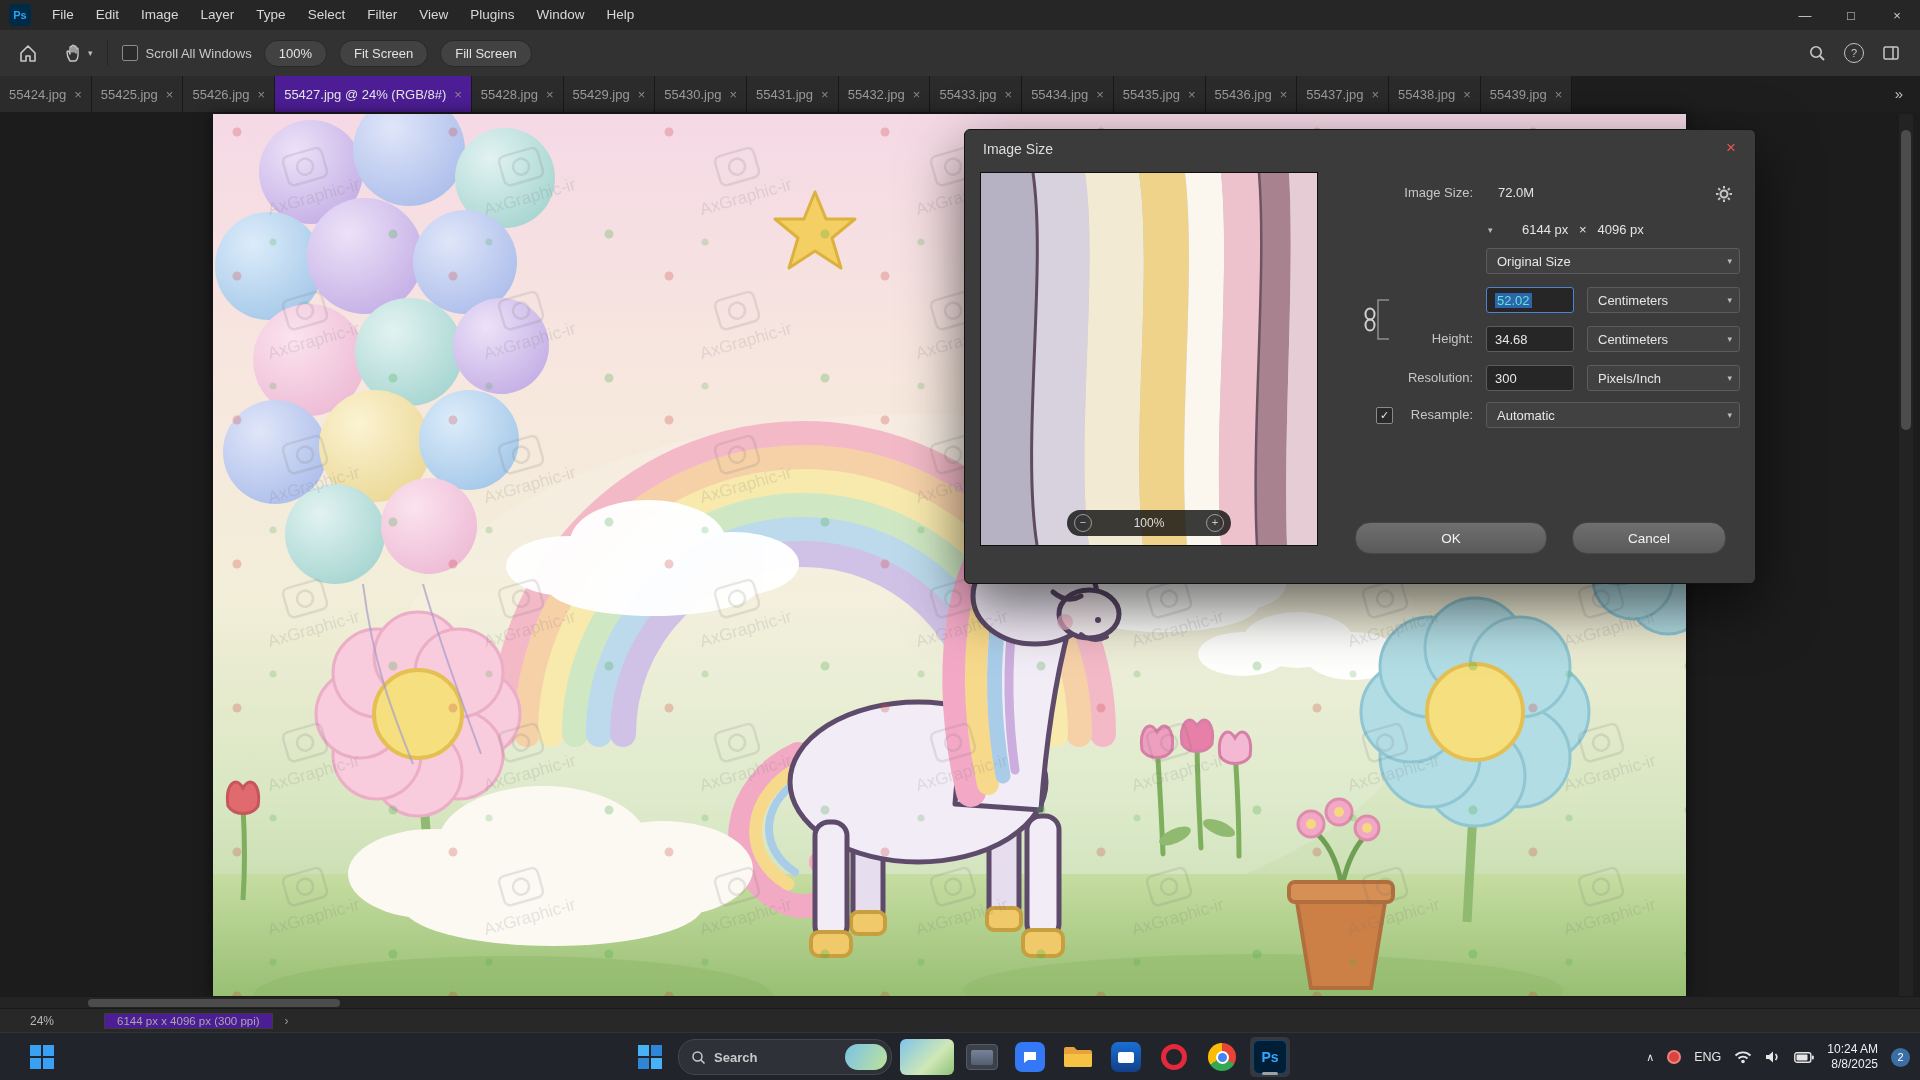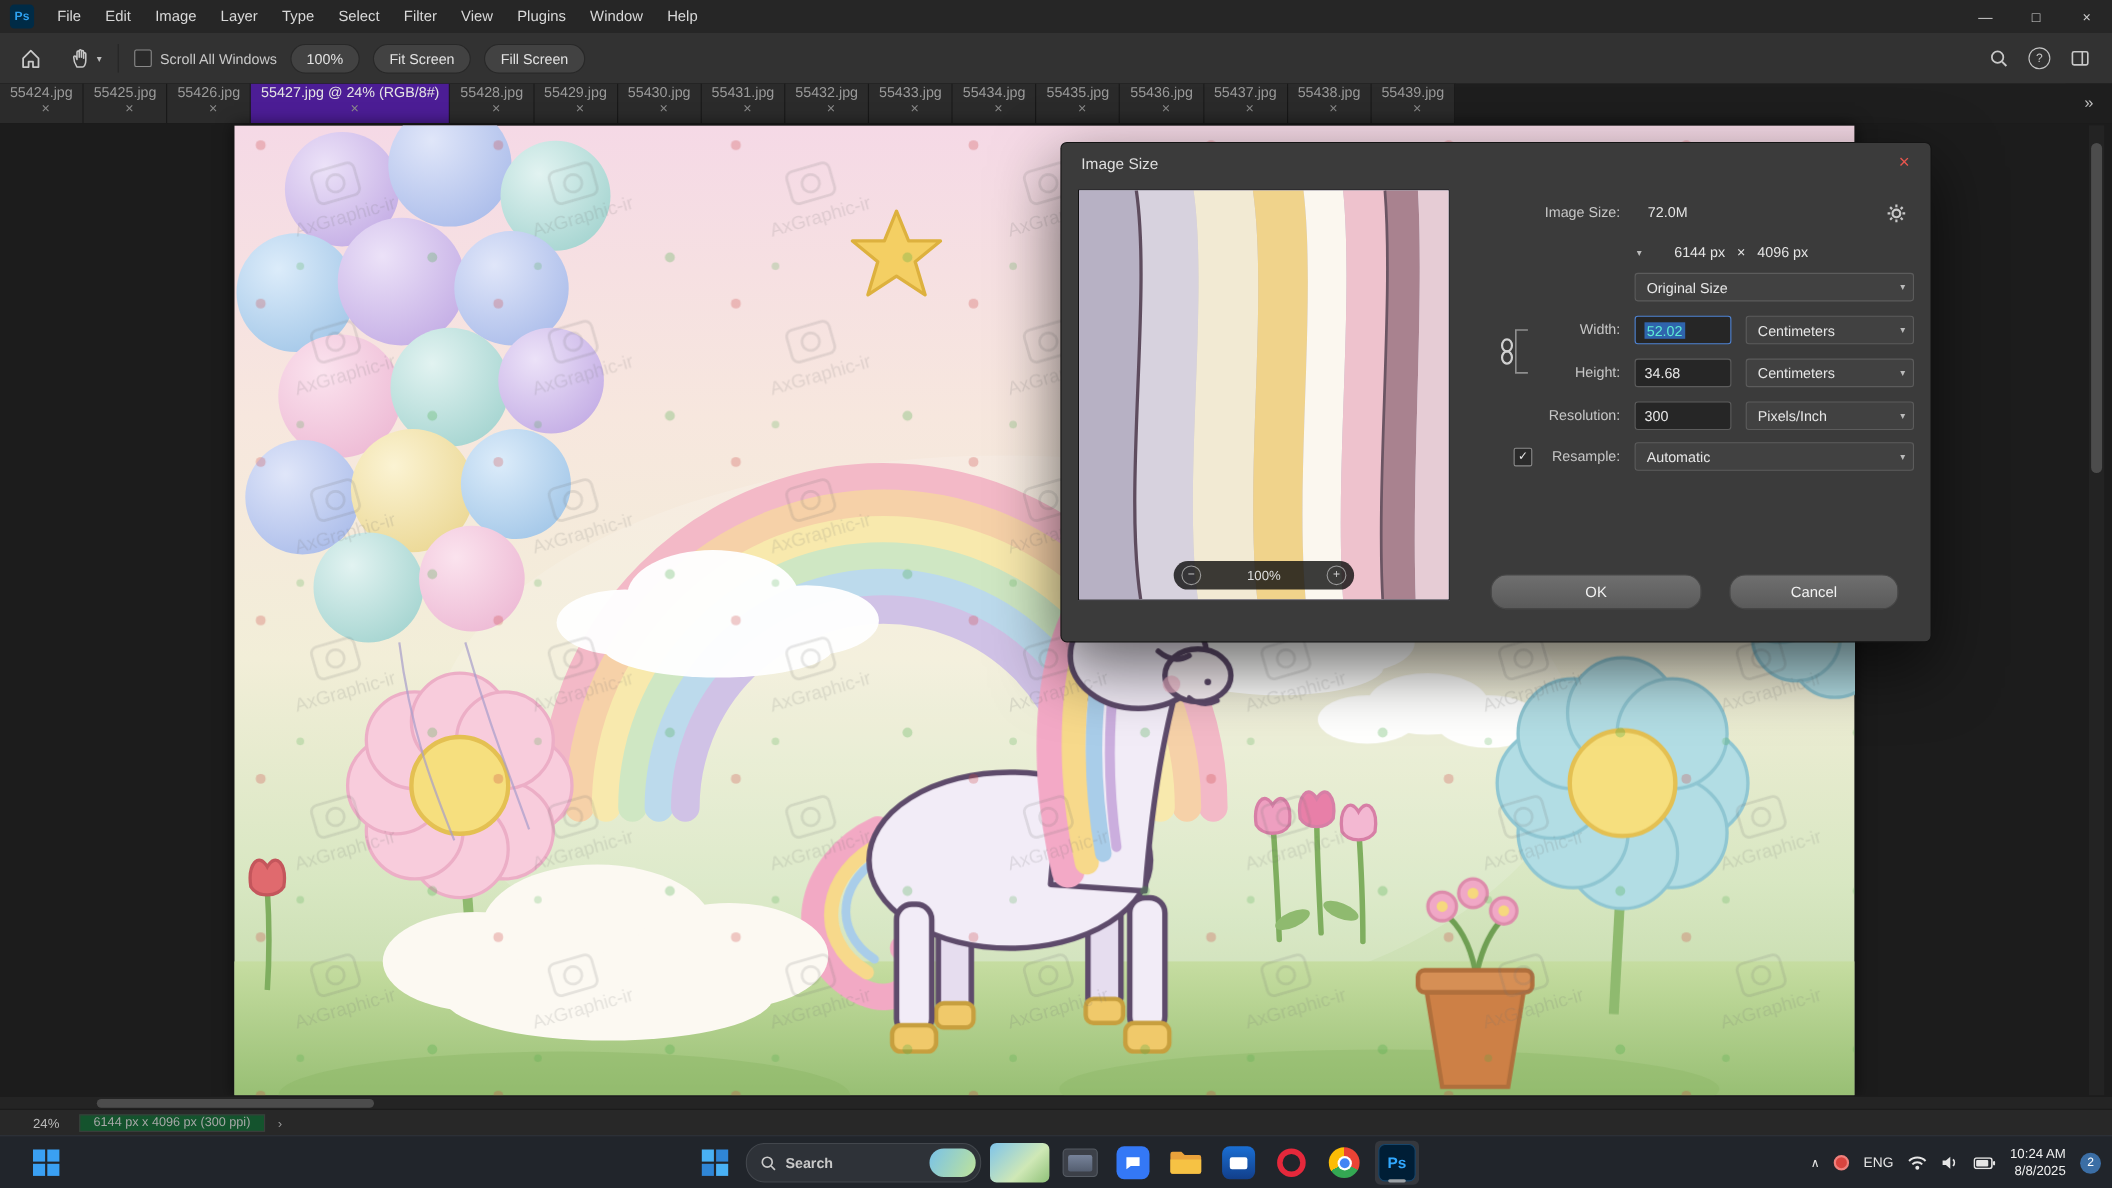--- a/index.html
+++ b/index.html
@@ -25,39 +25,39 @@
   .ob-sep{width:1px;height:26px;background:#262626;margin:0 14px;}
   .ob-check{width:14px;height:14px;border:1px solid #8a8a8a;border-radius:2px;background:#2a2a2a;margin-right:8px;}
   .ob-btn{background:#424242;border:1px solid #282828;border-radius:14px;padding:5px 14px;margin-left:12px;color:#e2e2e2;}
   .ob-right{margin-left:auto;display:flex;align-items:center;gap:18px;margin-right:20px;}
   .help-circle{width:18px;height:18px;border:1.5px solid #c4c4c4;border-radius:50%;font-size:11px;color:#c4c4c4;
                display:flex;align-items:center;justify-content:center;}
 
   
   .tabbar{position:absolute;left:0;top:76px;width:1920px;height:36px;background:#1e1e1e;display:flex;overflow:hidden;}
   .tab{height:36px;display:flex;align-items:center;padding:0 9px;background:#2b2b2b;border-right:1px solid #181818;
-       color:#9a9a9a;font-size:13px;white-space:nowrap;flex-direction:column;}
+       color:#9a9a9a;font-size:13px;white-space:nowrap;}
   .tab.active{background:#4c1d95;color:#e4e4e4;}
   .tclose{margin-left:8px;color:#8a8a8a;font-size:13px;}
   .tab-overflow{position:absolute;right:0;top:0;width:42px;height:36px;line-height:36px;text-align:center;
                 color:#c0c0c0;font-size:15px;background:#1e1e1e;}
 
   
   .docarea{position:absolute;left:0;top:112px;width:1920px;height:884px;background:#1c1c1c;}
   .artwork{position:absolute;left:213px;top:2px;box-shadow:0 0 14px rgba(0,0,0,.6);}
   .vscrollbar{position:absolute;left:1899px;top:114px;width:14px;height:882px;background:#232323;}
   .vthumb{position:absolute;left:2px;top:16px;width:10px;height:300px;background:#4c4c4c;border-radius:5px;}
   .hscrollbar{position:absolute;left:0;top:996px;width:1920px;height:12px;background:#242424;border-top:1px solid #1a1a1a;}
   .hthumb{position:absolute;left:88px;top:2px;width:252px;height:8px;background:#4c4c4c;border-radius:4px;}
 
   
   .statusbar{position:absolute;left:0;top:1008px;width:1920px;height:24px;background:#282828;border-top:1px solid #1a1a1a;
              display:flex;align-items:center;font-size:12px;color:#b8b8b8;}
   .sb-zoom{margin-left:30px;}
-  .sb-info{margin-left:18px;border:1px solid #3c3c3c;background:#14532d;padding:1px 12px;font-size:11.5px;color:#a8a8a8;}
+  .sb-info{margin-left:50px;border:1px solid #3c3c3c;background:#4c1d95;padding:1px 12px;font-size:11.5px;color:#a8a8a8;}
   .sb-chev{margin-left:12px;color:#999;}
 
   
   .dialog{position:absolute;left:964px;top:129px;width:790px;height:453px;background:#3b3b3b;
           border:1px solid #141414;border-radius:6px;box-shadow:0 22px 60px rgba(0,0,0,.6);z-index:40;font-size:13px;color:#c8c8c8;}
   .dlg-title{position:absolute;left:18px;top:11px;font-size:14px;color:#dedede;}
   .dlg-close{position:absolute;right:13px;top:7px;color:#e8564e;font-size:17px;width:22px;height:22px;
              display:flex;align-items:center;justify-content:center;}
   .preview{position:absolute;left:15px;top:42px;width:336px;height:372px;border:1px solid #101010;overflow:hidden;background:#c3bfce;}
   .zoompill{position:absolute;left:50%;transform:translateX(-50%);bottom:9px;height:26px;width:150px;
@@ -533,21 +533,20 @@
       <span>6144 px</span>&nbsp;&nbsp;
       <span>×</span>&nbsp;&nbsp;
       <span>4096 px</span>
     </div>
 
     <div class="dd dd-wide" style="top:118px;">
       <span>Original Size</span>
       <span class="arrow">▾</span>
     </div>
 
-    <div class="dlabel" style="top:157px;">Width:</div>
     <div class="numfield focus" style="top:157px;">
       <span class="sel">52.02</span>
     </div>
     <div class="dd dd-unit" style="top:157px;">
       <span>Centimeters</span>
       <span class="arrow">▾</span>
     </div>
 
     <svg style="position:absolute;left:398px;top:157px;" width="28" height="66" viewBox="0 0 28 66">
       <path d="M 26 13 H 15 V 52 H 26" stroke="#8f8f8f" stroke-width="1.5" fill="none"></path>

